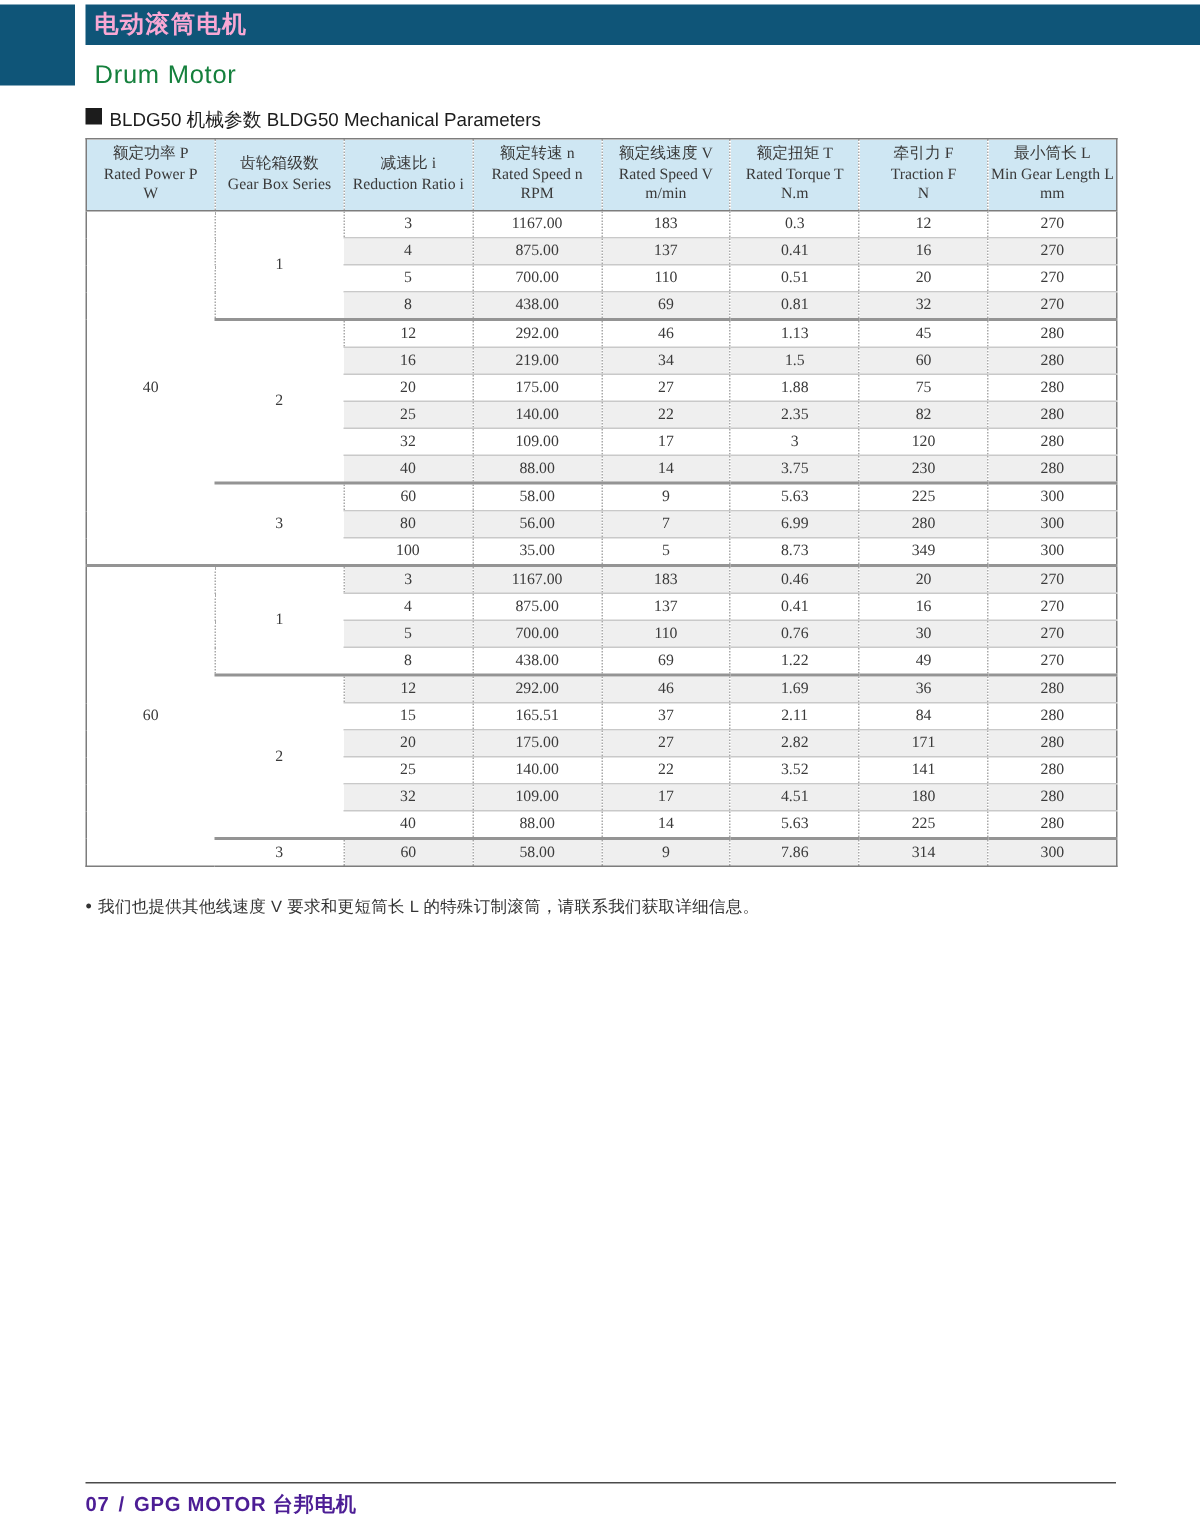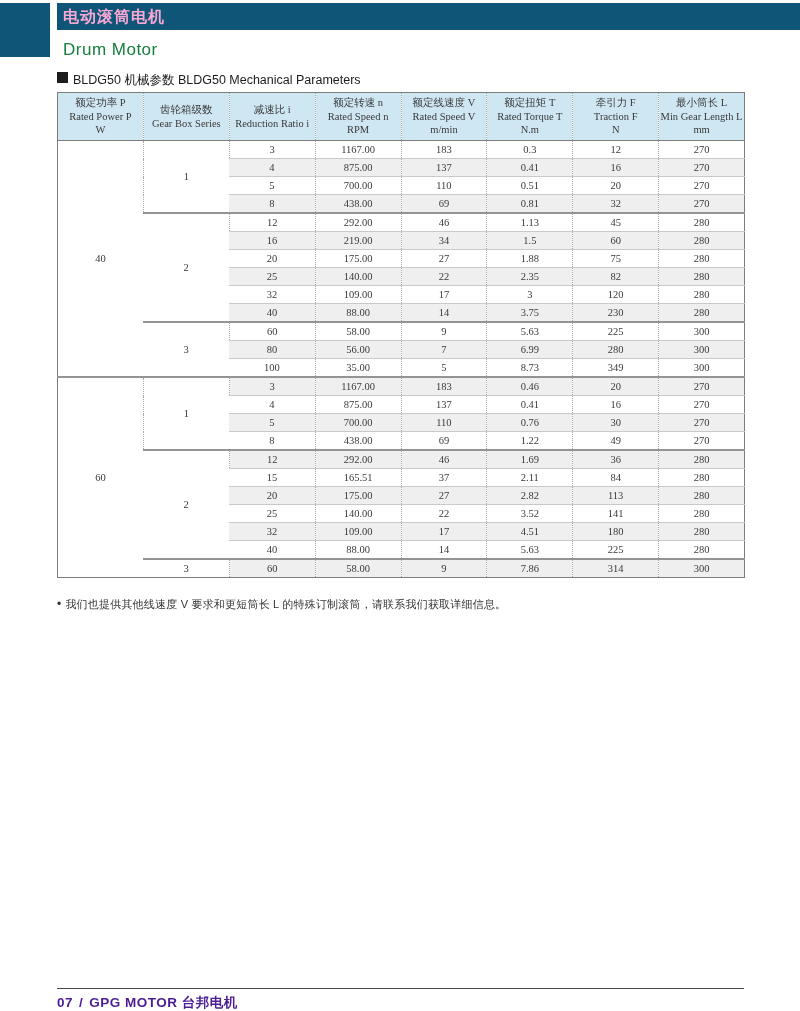--- a/index.html
+++ b/index.html
@@ -292,21 +292,21 @@
           <td class="data">37</td>
           <td class="data">2.11</td>
           <td class="data">84</td>
           <td class="data">280</td>
         </tr>
         <tr class="even">
           <td class="data">20</td>
           <td class="data">175.00</td>
           <td class="data">27</td>
           <td class="data">2.82</td>
-          <td class="data">113</td>
+          <td class="data">171</td>
           <td class="data">280</td>
         </tr>
         <tr class="odd">
           <td class="data">25</td>
           <td class="data">140.00</td>
           <td class="data">22</td>
           <td class="data">3.52</td>
           <td class="data">141</td>
           <td class="data">280</td>
         </tr>

